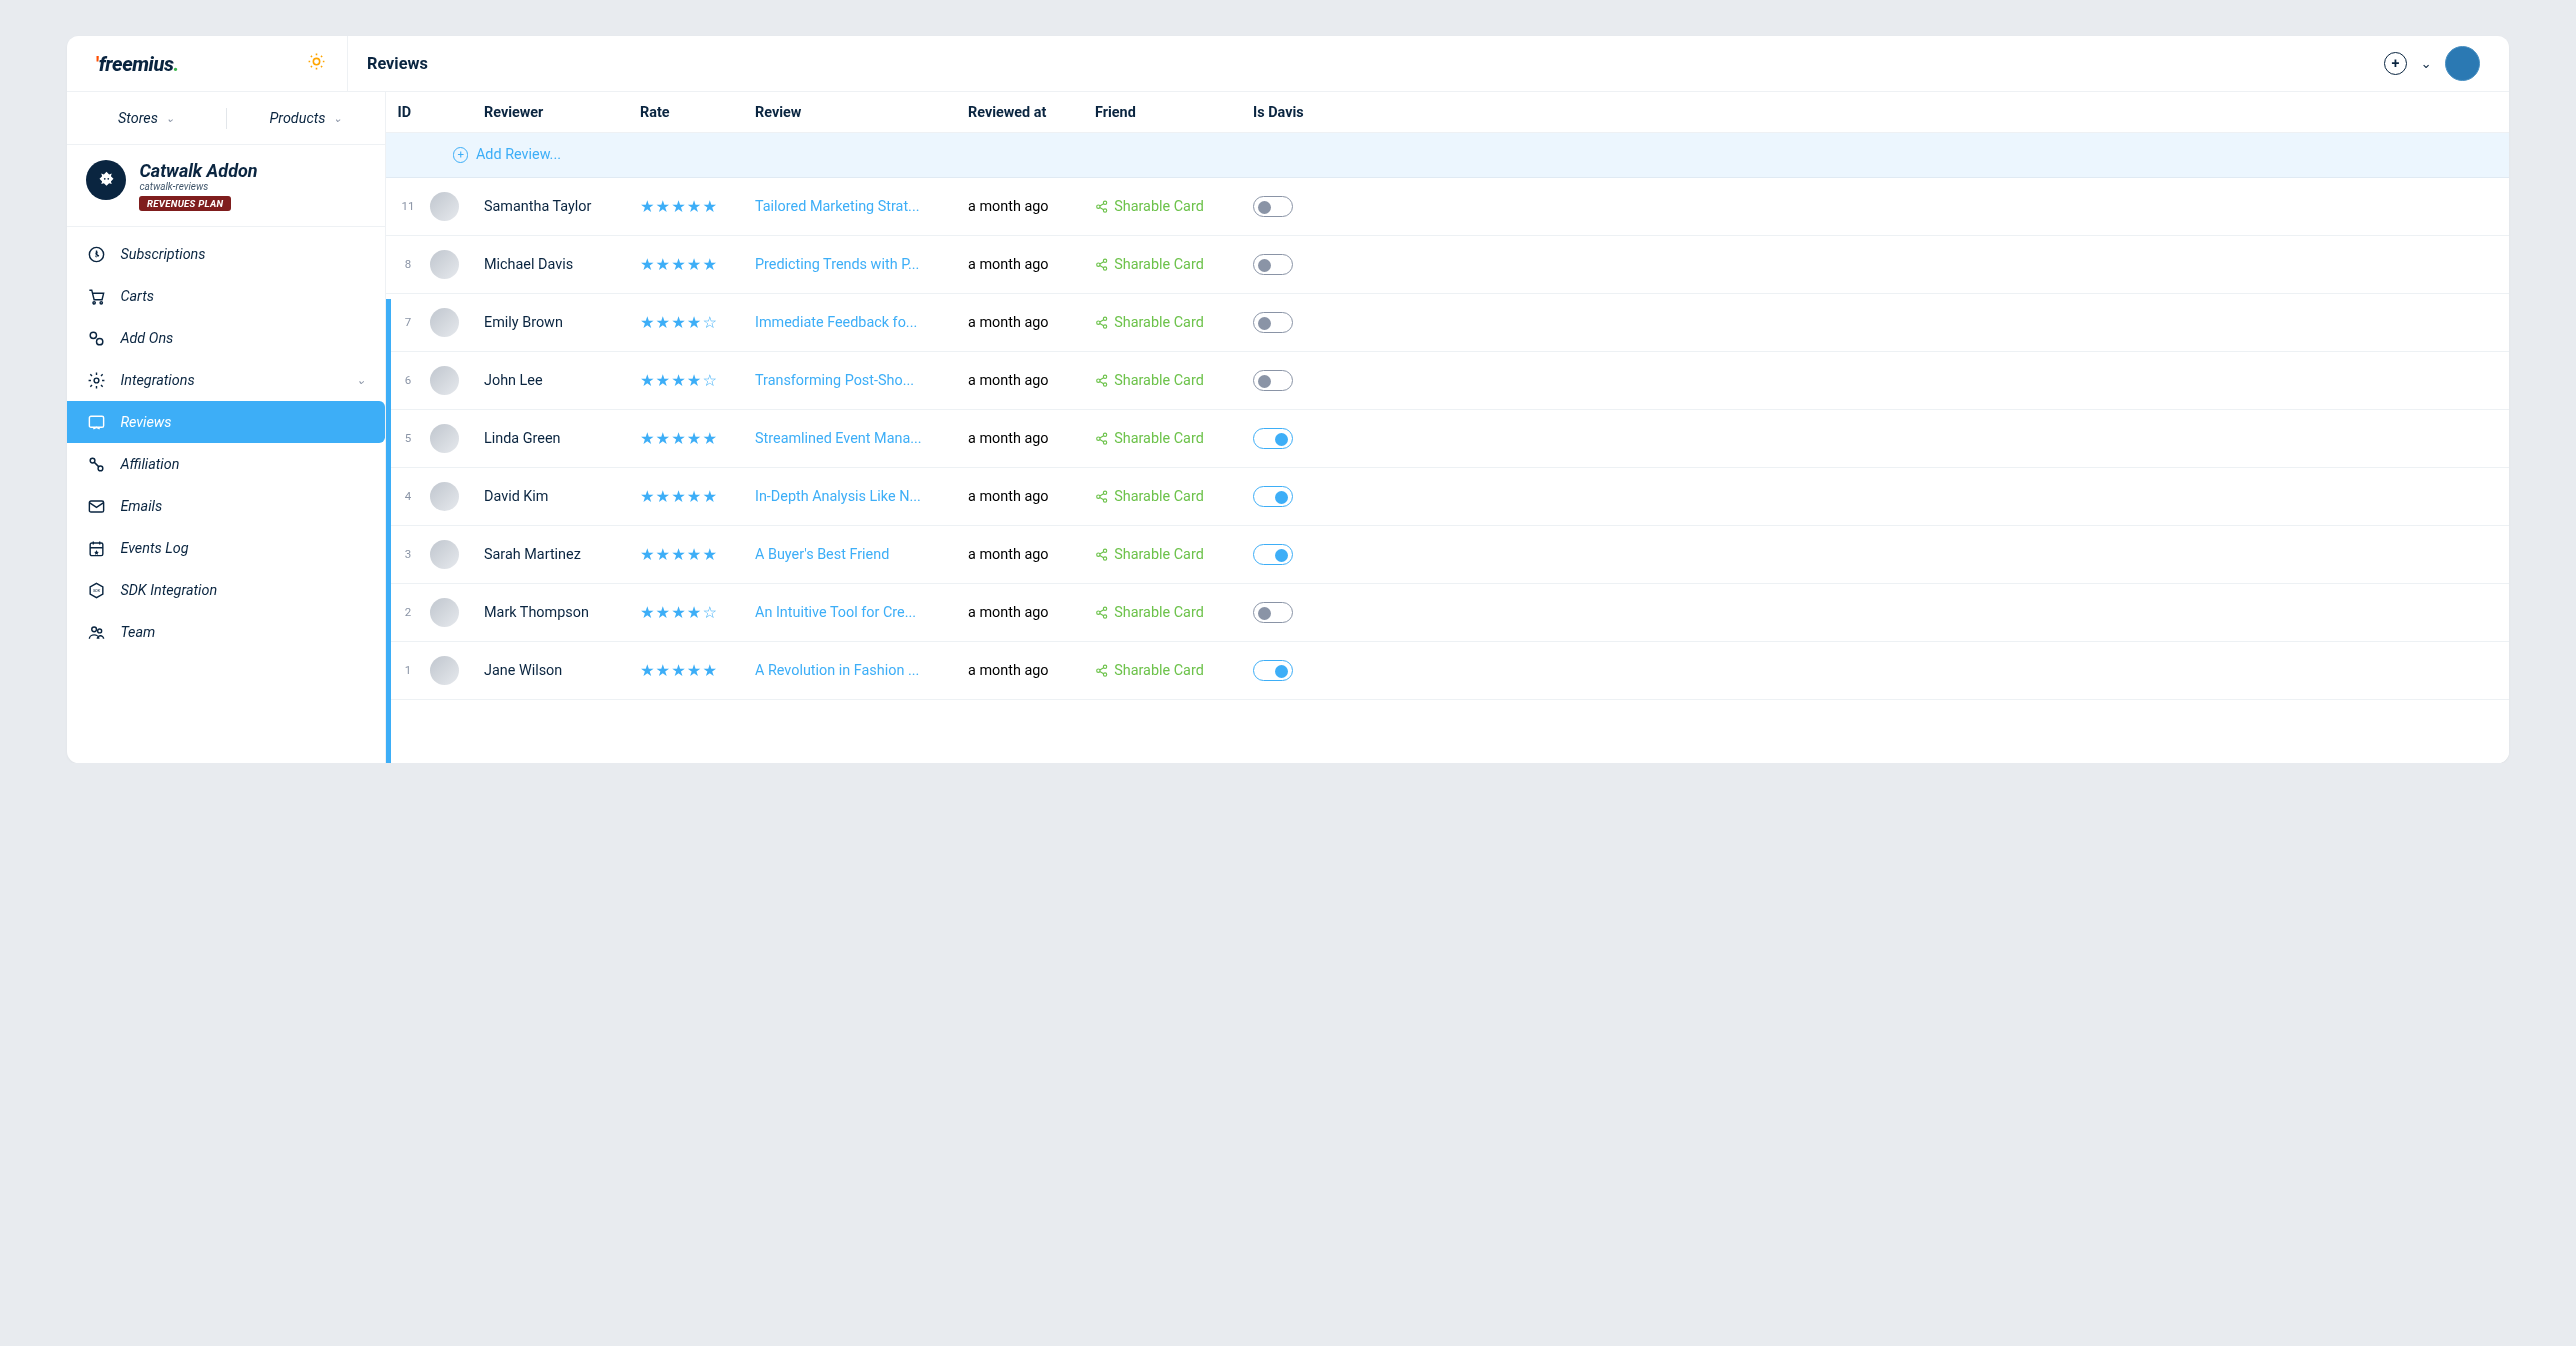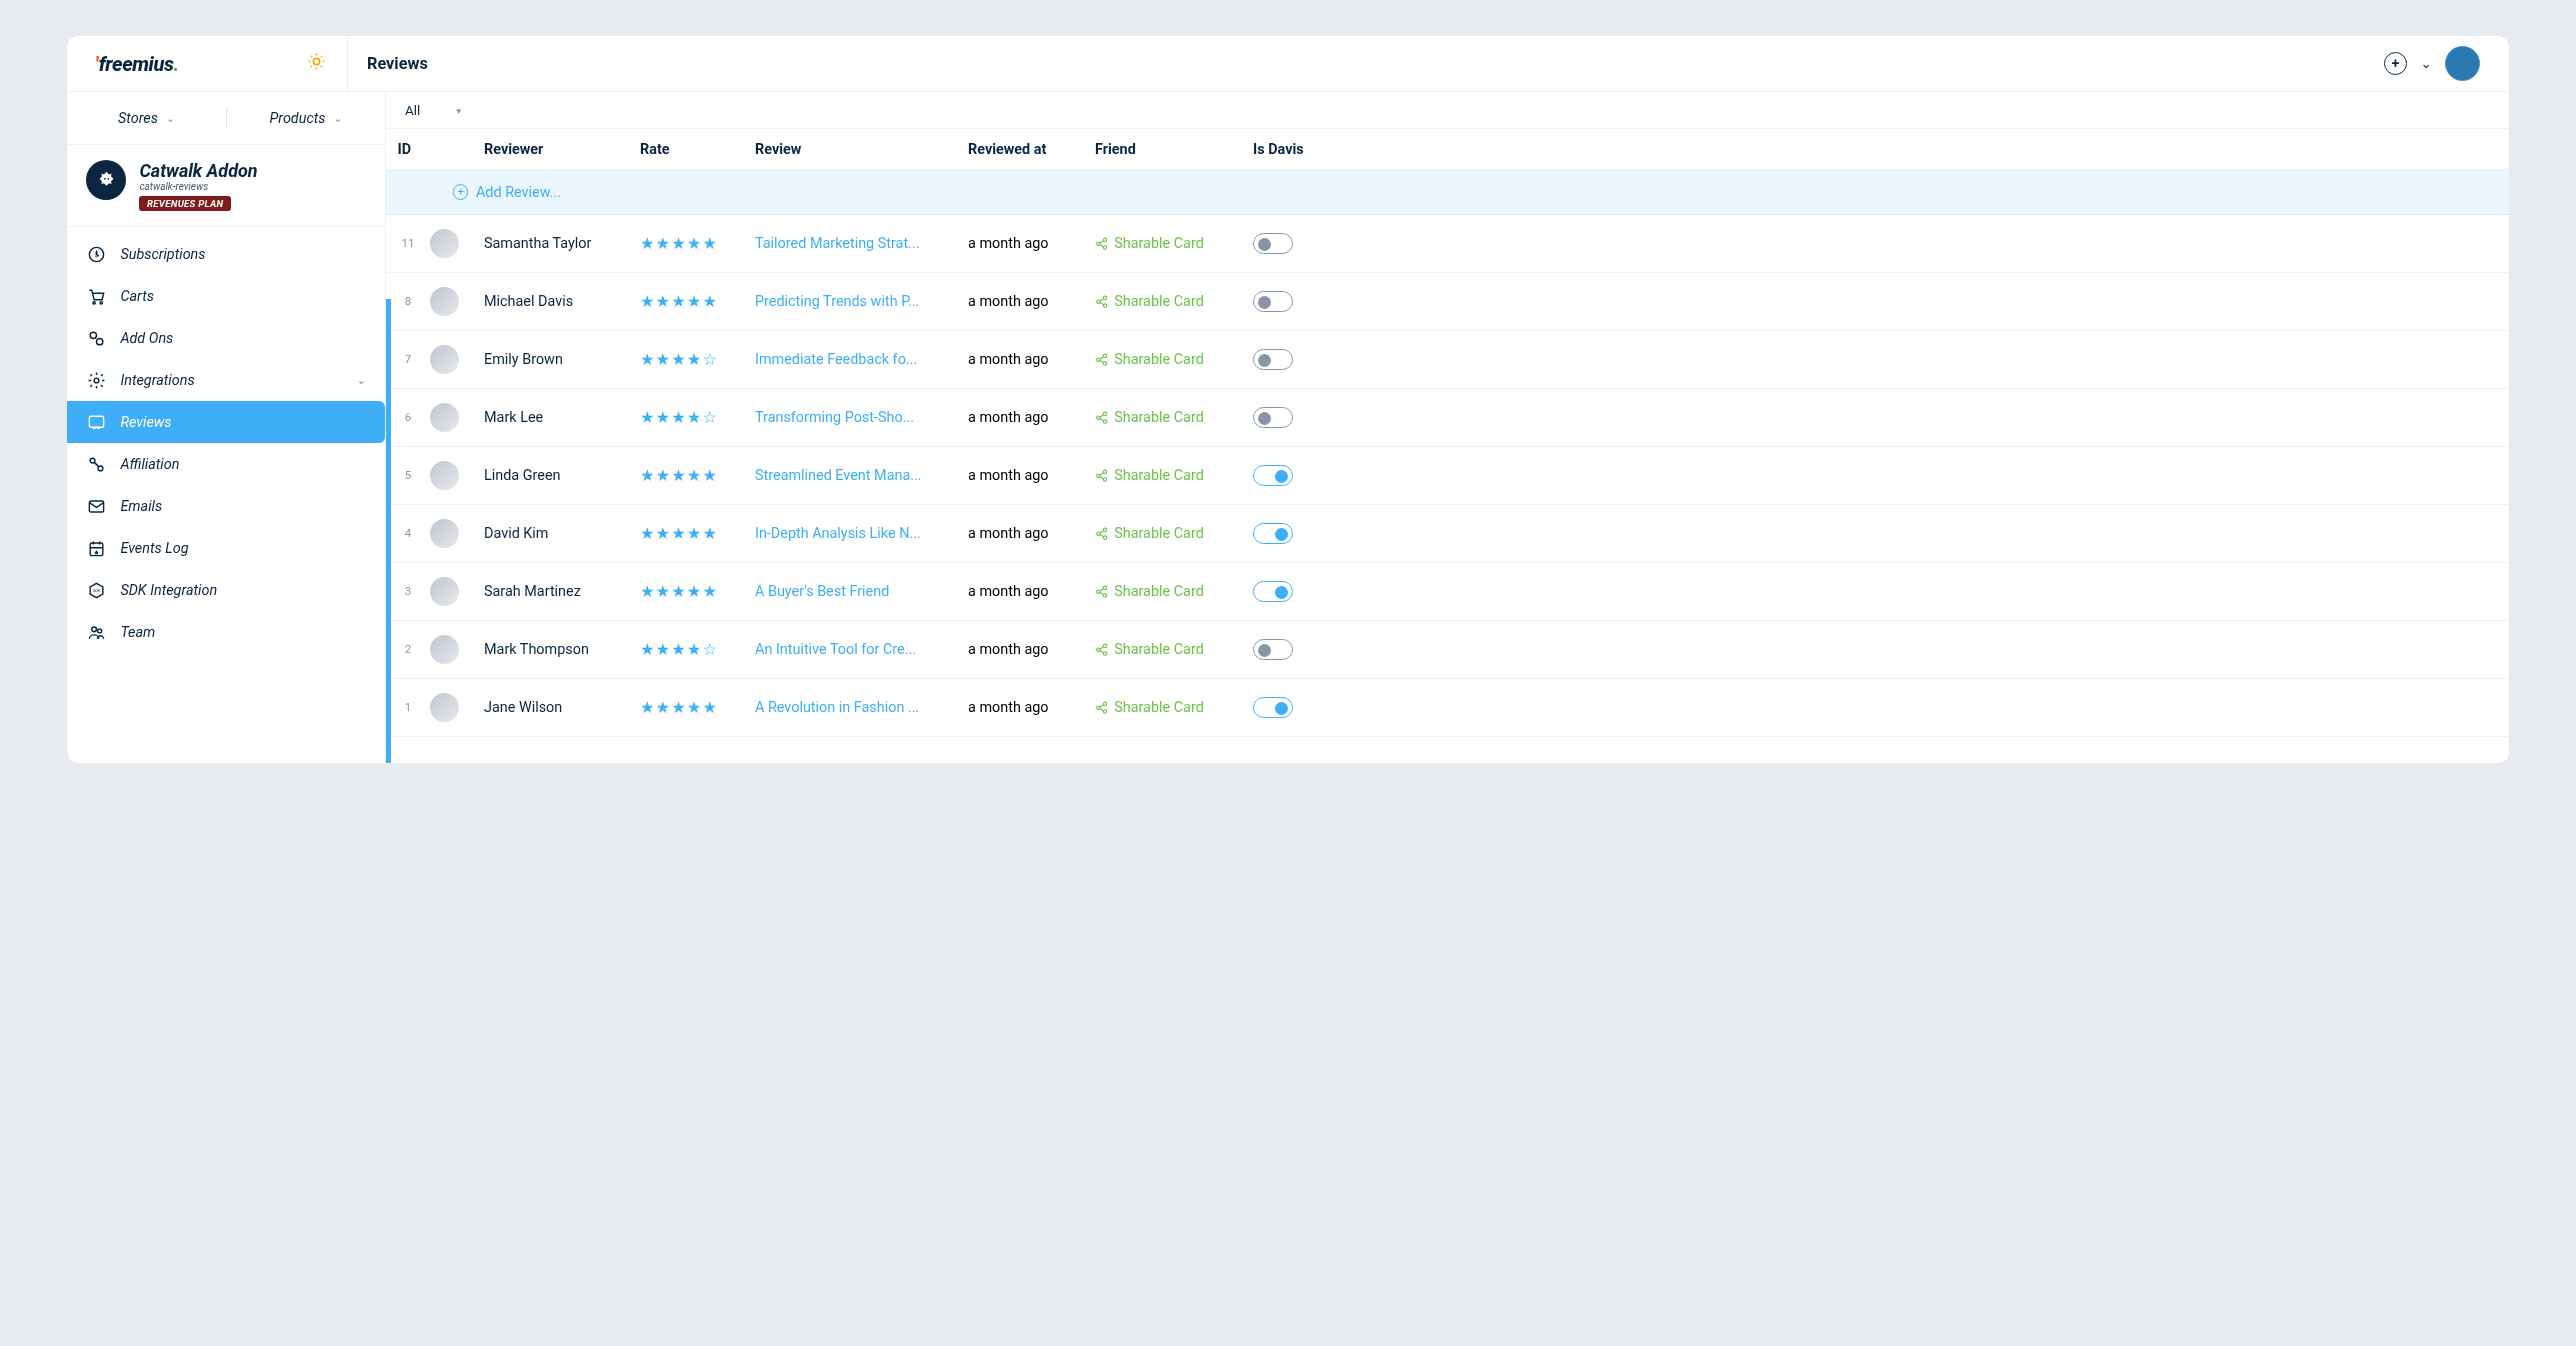--- a/index.html
+++ b/index.html
@@ -399,26 +399,20 @@
                 <circle cx="16" cy="10" r="2.5"></circle>
                 <path d="M3 20c0-3 3-5 6-5s6 2 6 5M13 20c0-2 2-4 4-4s4 2 4 4"></path>
               </svg>
             </span>
             <span>Team</span>
           </div>
         </nav>
     </aside>
 
     <main class="main">
-      <div class="toolbar">
-        <div class="select-all">
-          <span>All</span>
-          <span class="chev">▾</span>
-        </div>
-      </div>
 
       <div class="table-head">
         <div class="th-id">ID</div>
         <div></div>
         <div>Reviewer</div>
         <div>Rate</div>
         <div>Review</div>
         <div>Reviewed at</div>
         <div>Friend</div>
         <div>Is Davis</div>
@@ -500,21 +494,21 @@
               <div class="toggle off">
                 <div class="knob"></div>
               </div>
             </div>
           </div>
           <div class="table-row">
             <div class="row-id">6</div>
             <div>
               <div class="row-avatar"></div>
             </div>
-            <div class="row-reviewer">Mark Lee</div>
+            <div class="row-reviewer">John Lee</div>
             <div class="row-stars">★★★★<span class="star-empty">☆</span></div>
             <div class="row-review">Transforming Post-Sho...</div>
             <div class="row-date">a month ago</div>
             <div class="row-social">
               <svg width="13.4" height="13.4" viewBox="0 0 24 24" fill="none" stroke="currentColor" stroke-width="2">
                 <circle cx="18" cy="5" r="3"></circle>
                 <circle cx="6" cy="12" r="3"></circle>
                 <circle cx="18" cy="19" r="3"></circle>
                 <path d="M8.6 10.6l6.8-4M8.6 13.4l6.8 4"></path>
               </svg>

